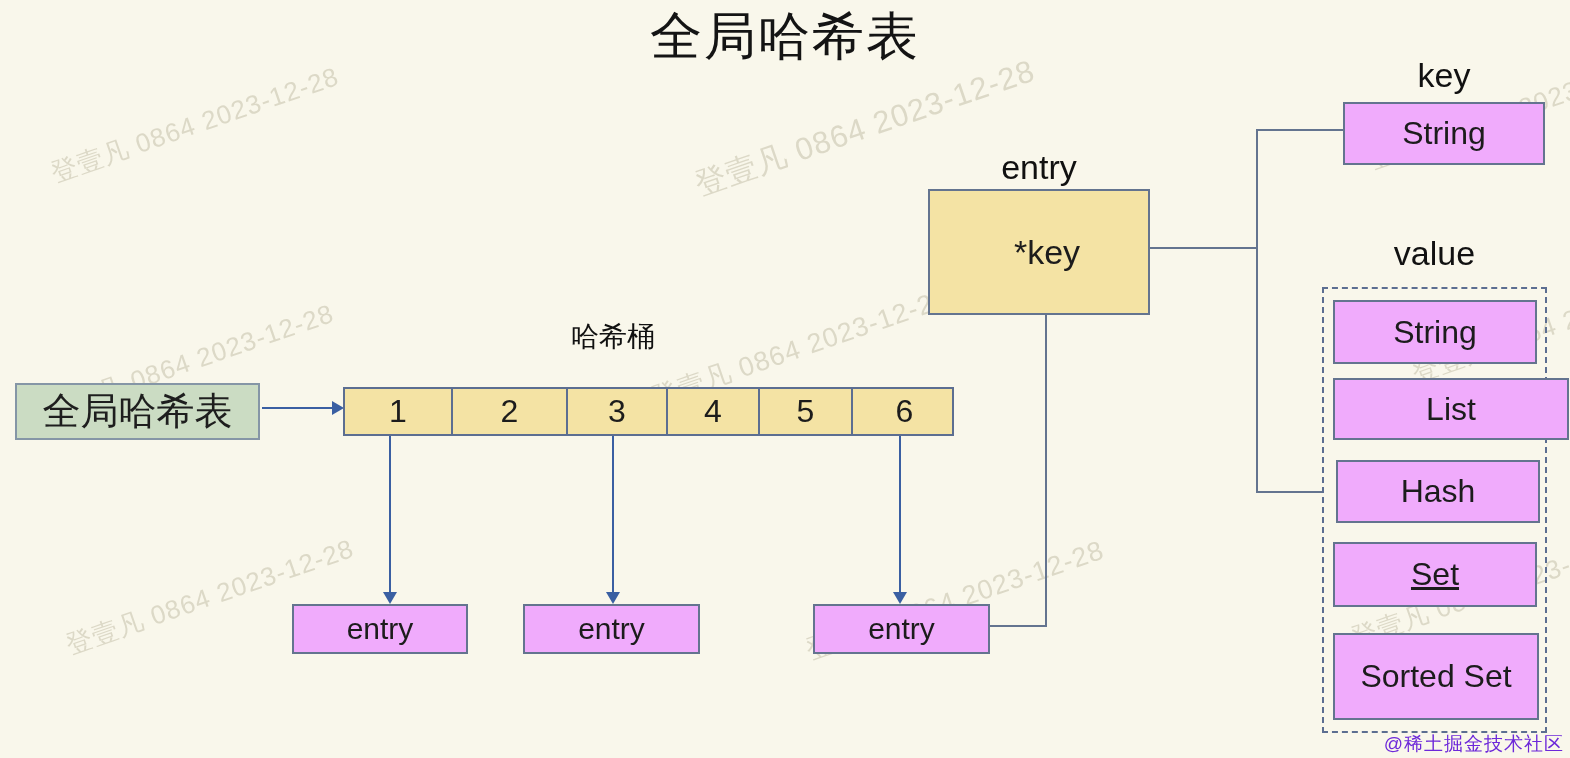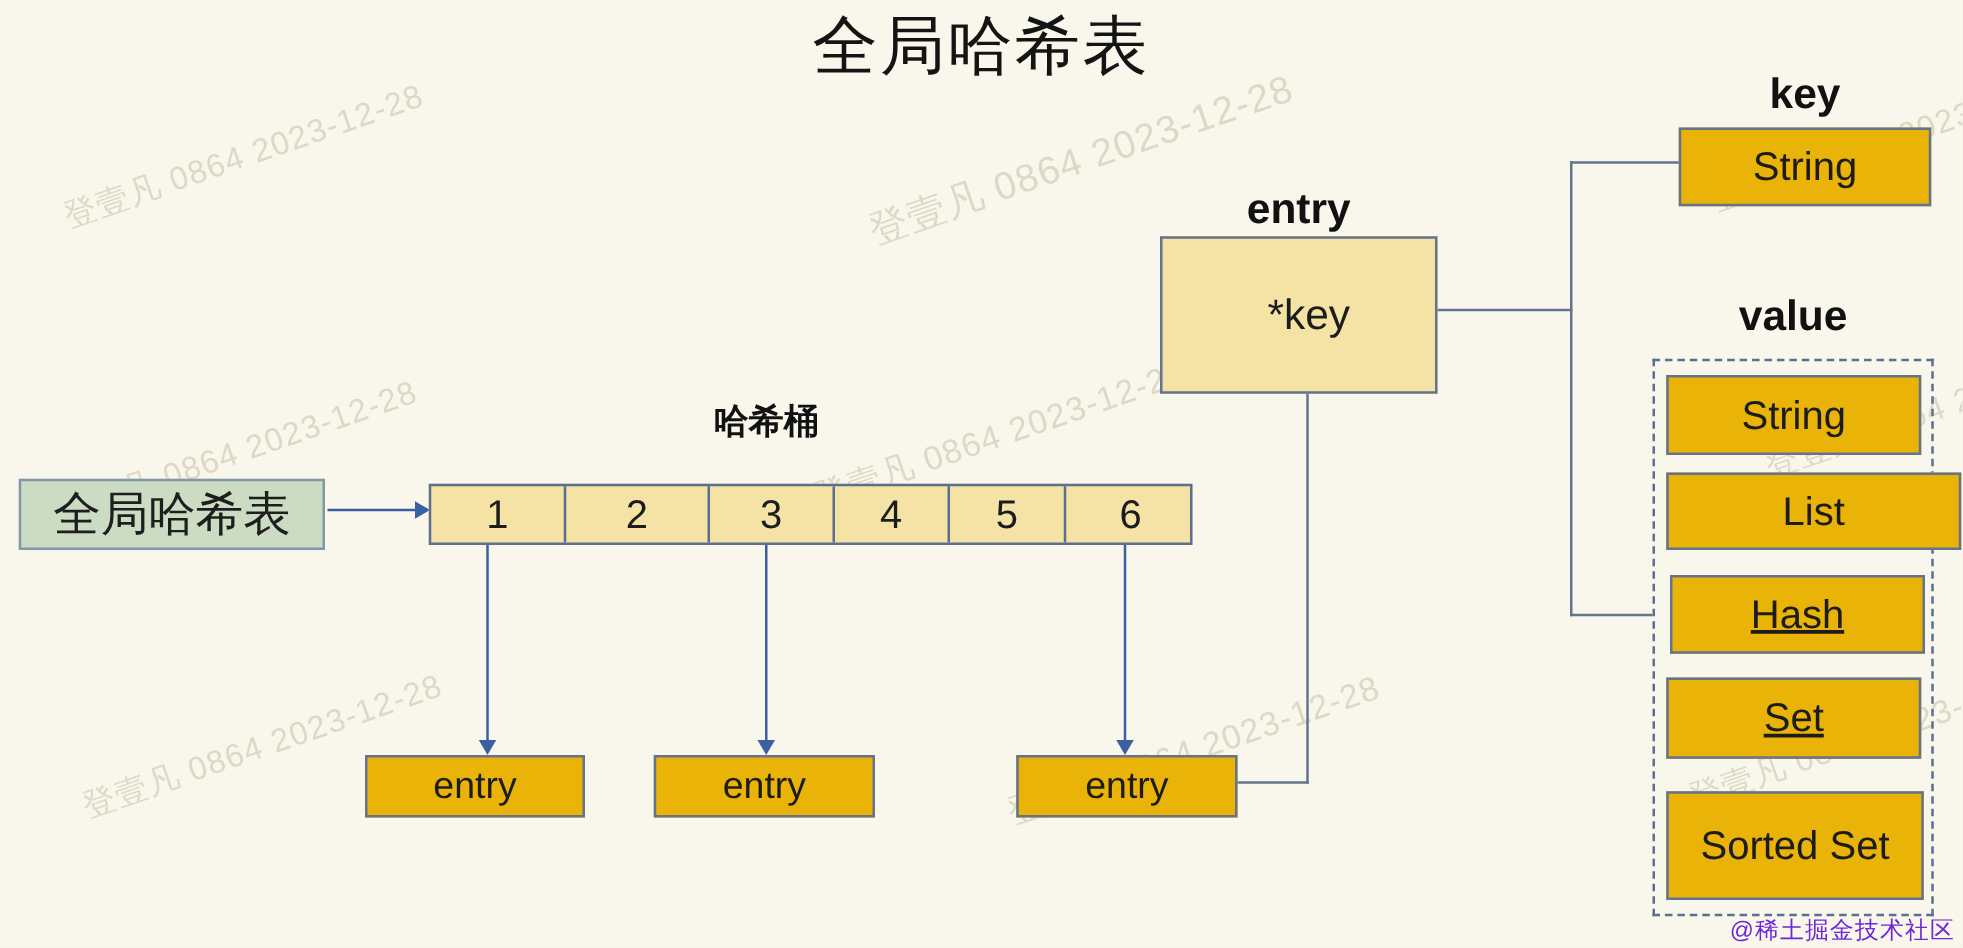--- a/index.html
+++ b/index.html
@@ -16,29 +16,29 @@
   .watermark{
     transform:translate(-50%,-50%) rotate(-19deg);
     color:rgba(165,158,128,0.34);white-space:nowrap;letter-spacing:1px;
     pointer-events:none;
   }
   .credit{
     right:6px;bottom:1px;font-size:19px;color:#6d28d9;letter-spacing:1px;
   }
   
   .ybox{
-    background:#eab308;border:2px solid #64748f;box-sizing:border-box;
+    background:#f0abfc;border:2px solid #64748f;box-sizing:border-box;
     display:flex;align-items:center;justify-content:center;
   }
   .greenbox{
     background:#cbdcc3;border:2px solid #8596a6;box-sizing:border-box;
     display:flex;align-items:center;justify-content:center;
     font-size:38px;color:#1e1e1e;
   }
-  .seclabel{font-weight:700;color:#111;text-align:center;}
+  .seclabel{font-weight:400;color:#111;text-align:center;}
   
   .bucket-array{
     left:343px;top:387px;width:611px;height:49px;
     display:grid;grid-template-columns:106px 115px 100px 92px 93px 105px;
     border:2px solid #5c6e91;box-sizing:border-box;background:#f4e3a4;
   }
   .bucket-cell{
     display:flex;align-items:center;justify-content:center;
     font-size:32px;border-left:2px solid #5c6e91;box-sizing:border-box;
   }
@@ -133,19 +133,19 @@
   <div class="abs line" style="left:1045px;top:315px;width:2px;height:312px;"></div>
   <div class="abs line" style="left:990px;top:625px;width:57px;height:2px;"></div>
 
   <div class="abs seclabel" style="left:1343px;top:56px;width:202px;font-size:34px;">key</div>
   <div class="abs ybox type-label" style="left:1343px;top:102px;width:202px;height:63px;">String</div>
 
   <div class="abs seclabel" style="left:1322px;top:234px;width:225px;font-size:34px;">value</div>
   <div class="abs value-group"></div>
   <div class="abs ybox type-label" style="left:1333px;top:300px;width:204px;height:64px;">String</div>
   <div class="abs ybox type-label" style="left:1333px;top:378px;width:236px;height:62px;">List</div>
-  <div class="abs ybox type-label" style="left:1336px;top:460px;width:204px;height:63px;text-decoration:underline;">Hash</div>
+  <div class="abs ybox type-label" style="left:1336px;top:460px;width:204px;height:63px;">Hash</div>
   <div class="abs ybox type-label" style="left:1333px;top:542px;width:204px;height:65px;text-decoration:underline;">Set</div>
   <div class="abs ybox type-label" style="left:1333px;top:633px;width:206px;height:87px;">Sorted Set</div>
 
   <div class="abs credit">@稀土掘金技术社区</div>
 
 </div>
 
 </body></html>

